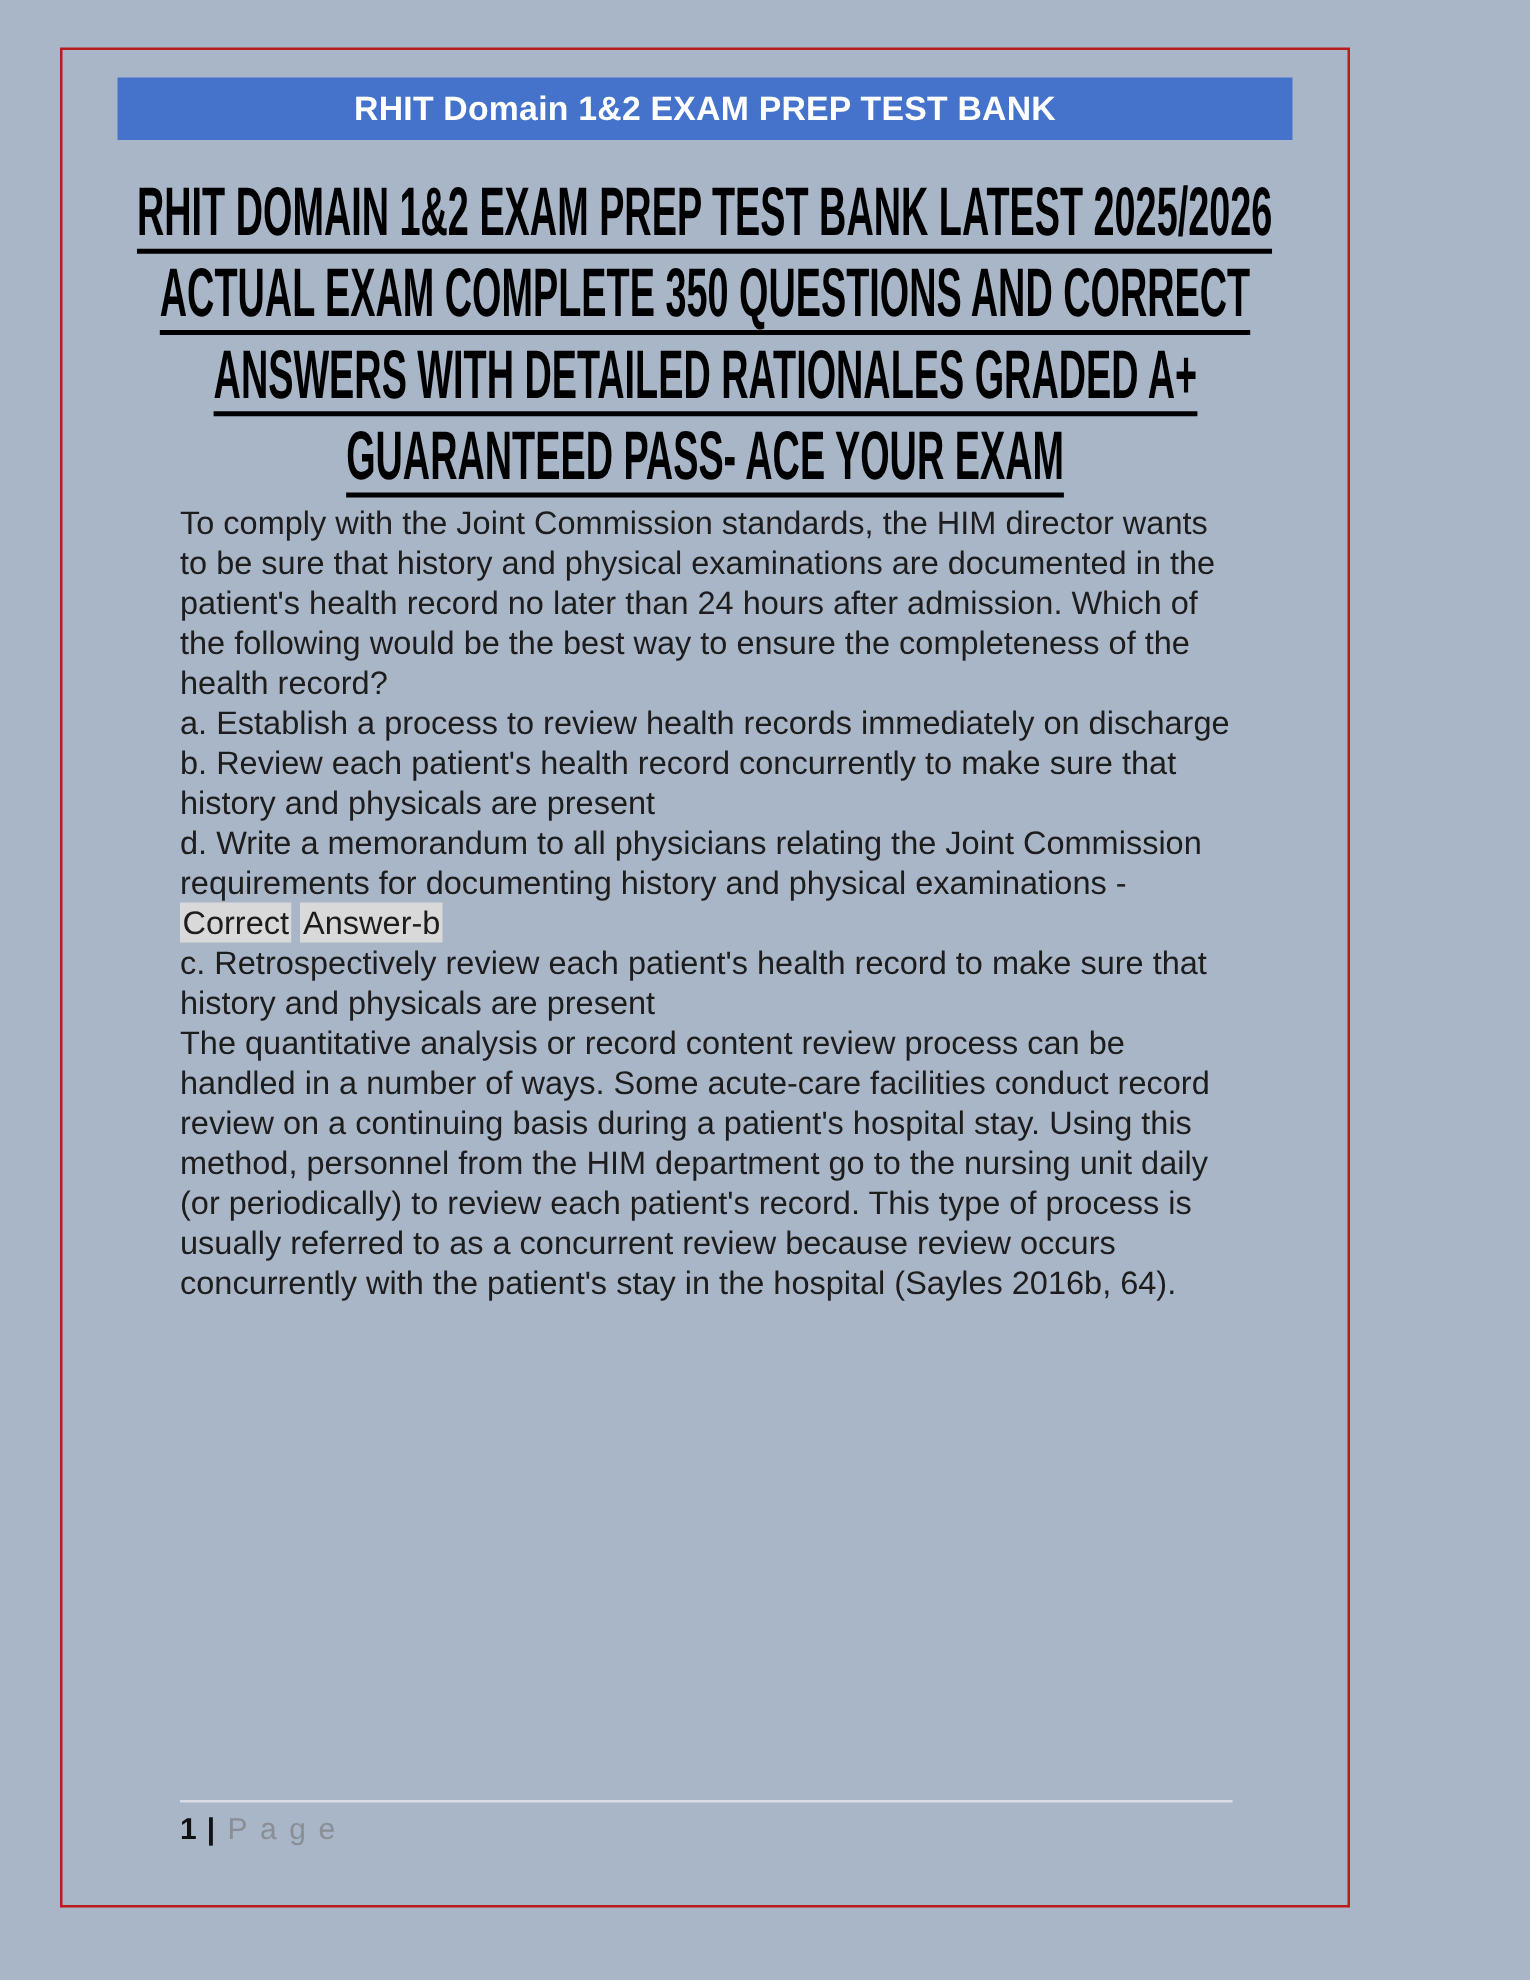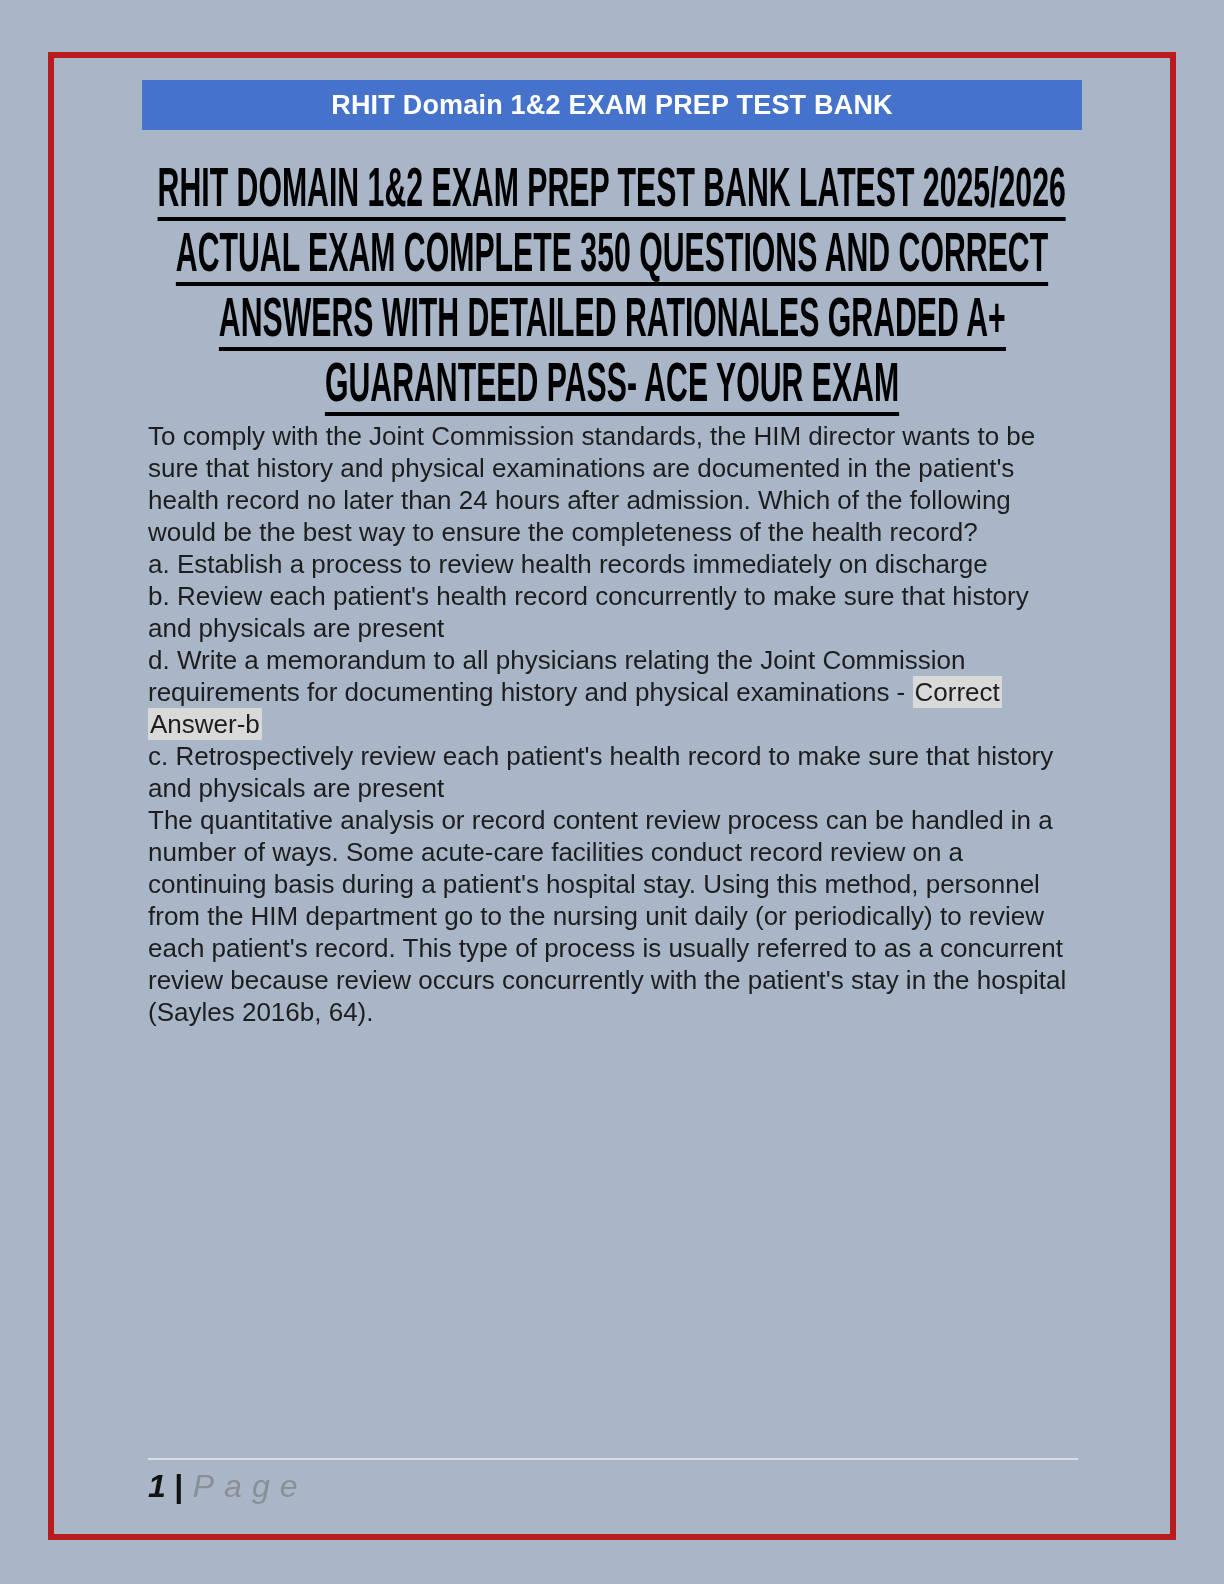--- a/index.html
+++ b/index.html
@@ -4,23 +4,23 @@
 <style>
   html, body { margin:0; padding:0; }
   body {
     width:1224px; height:1584px;
     background:#a9b6c7;
     font-family:"Liberation Sans", sans-serif;
     position:relative;
     overflow:hidden;
   }
   .frame {
-    position:absolute; left:48px; top:52px;
-    width:1128px; height:1488px;
-    border:6px solid #b91c1c;
+    position:absolute; left:48px; top:38px;
+    width:1032px; height:1488px;
+    border:2px solid #b91c1c;
     box-sizing:border-box;
   }
   
   .banner {
     margin:22px auto 0 auto;
     width:940px; height:50px;
     background:#4573cb;
     display:flex; align-items:center; justify-content:center;
   }
   .banner-label {
@@ -57,23 +57,22 @@
   .option { margin-top:17px; }
   .hl { background:#d9d9d9; padding:1px 2px; }
   .rationale-paragraph { margin-top:62px; }
   
   .footer {
     position:absolute; left:94px; right:92px; top:1400px;
   }
   .footer-rule { height:2px; background:#d9dde4; }
   .footer-text {
     margin-top:8px;
-    font-size:32px;
+    font-size:24px;
     color:#1a1a1a;
-    font-style:italic;
   }
   .page-number { font-weight:bold; color:#111111; margin-right:8px; }
   .footer-separator { font-weight:bold; color:#111111; margin-right:10px; }
   .page-word { color:#8a8f96; letter-spacing:10px; }
 </style>
 </head>
 <body>
 
 <div class="frame">
 

